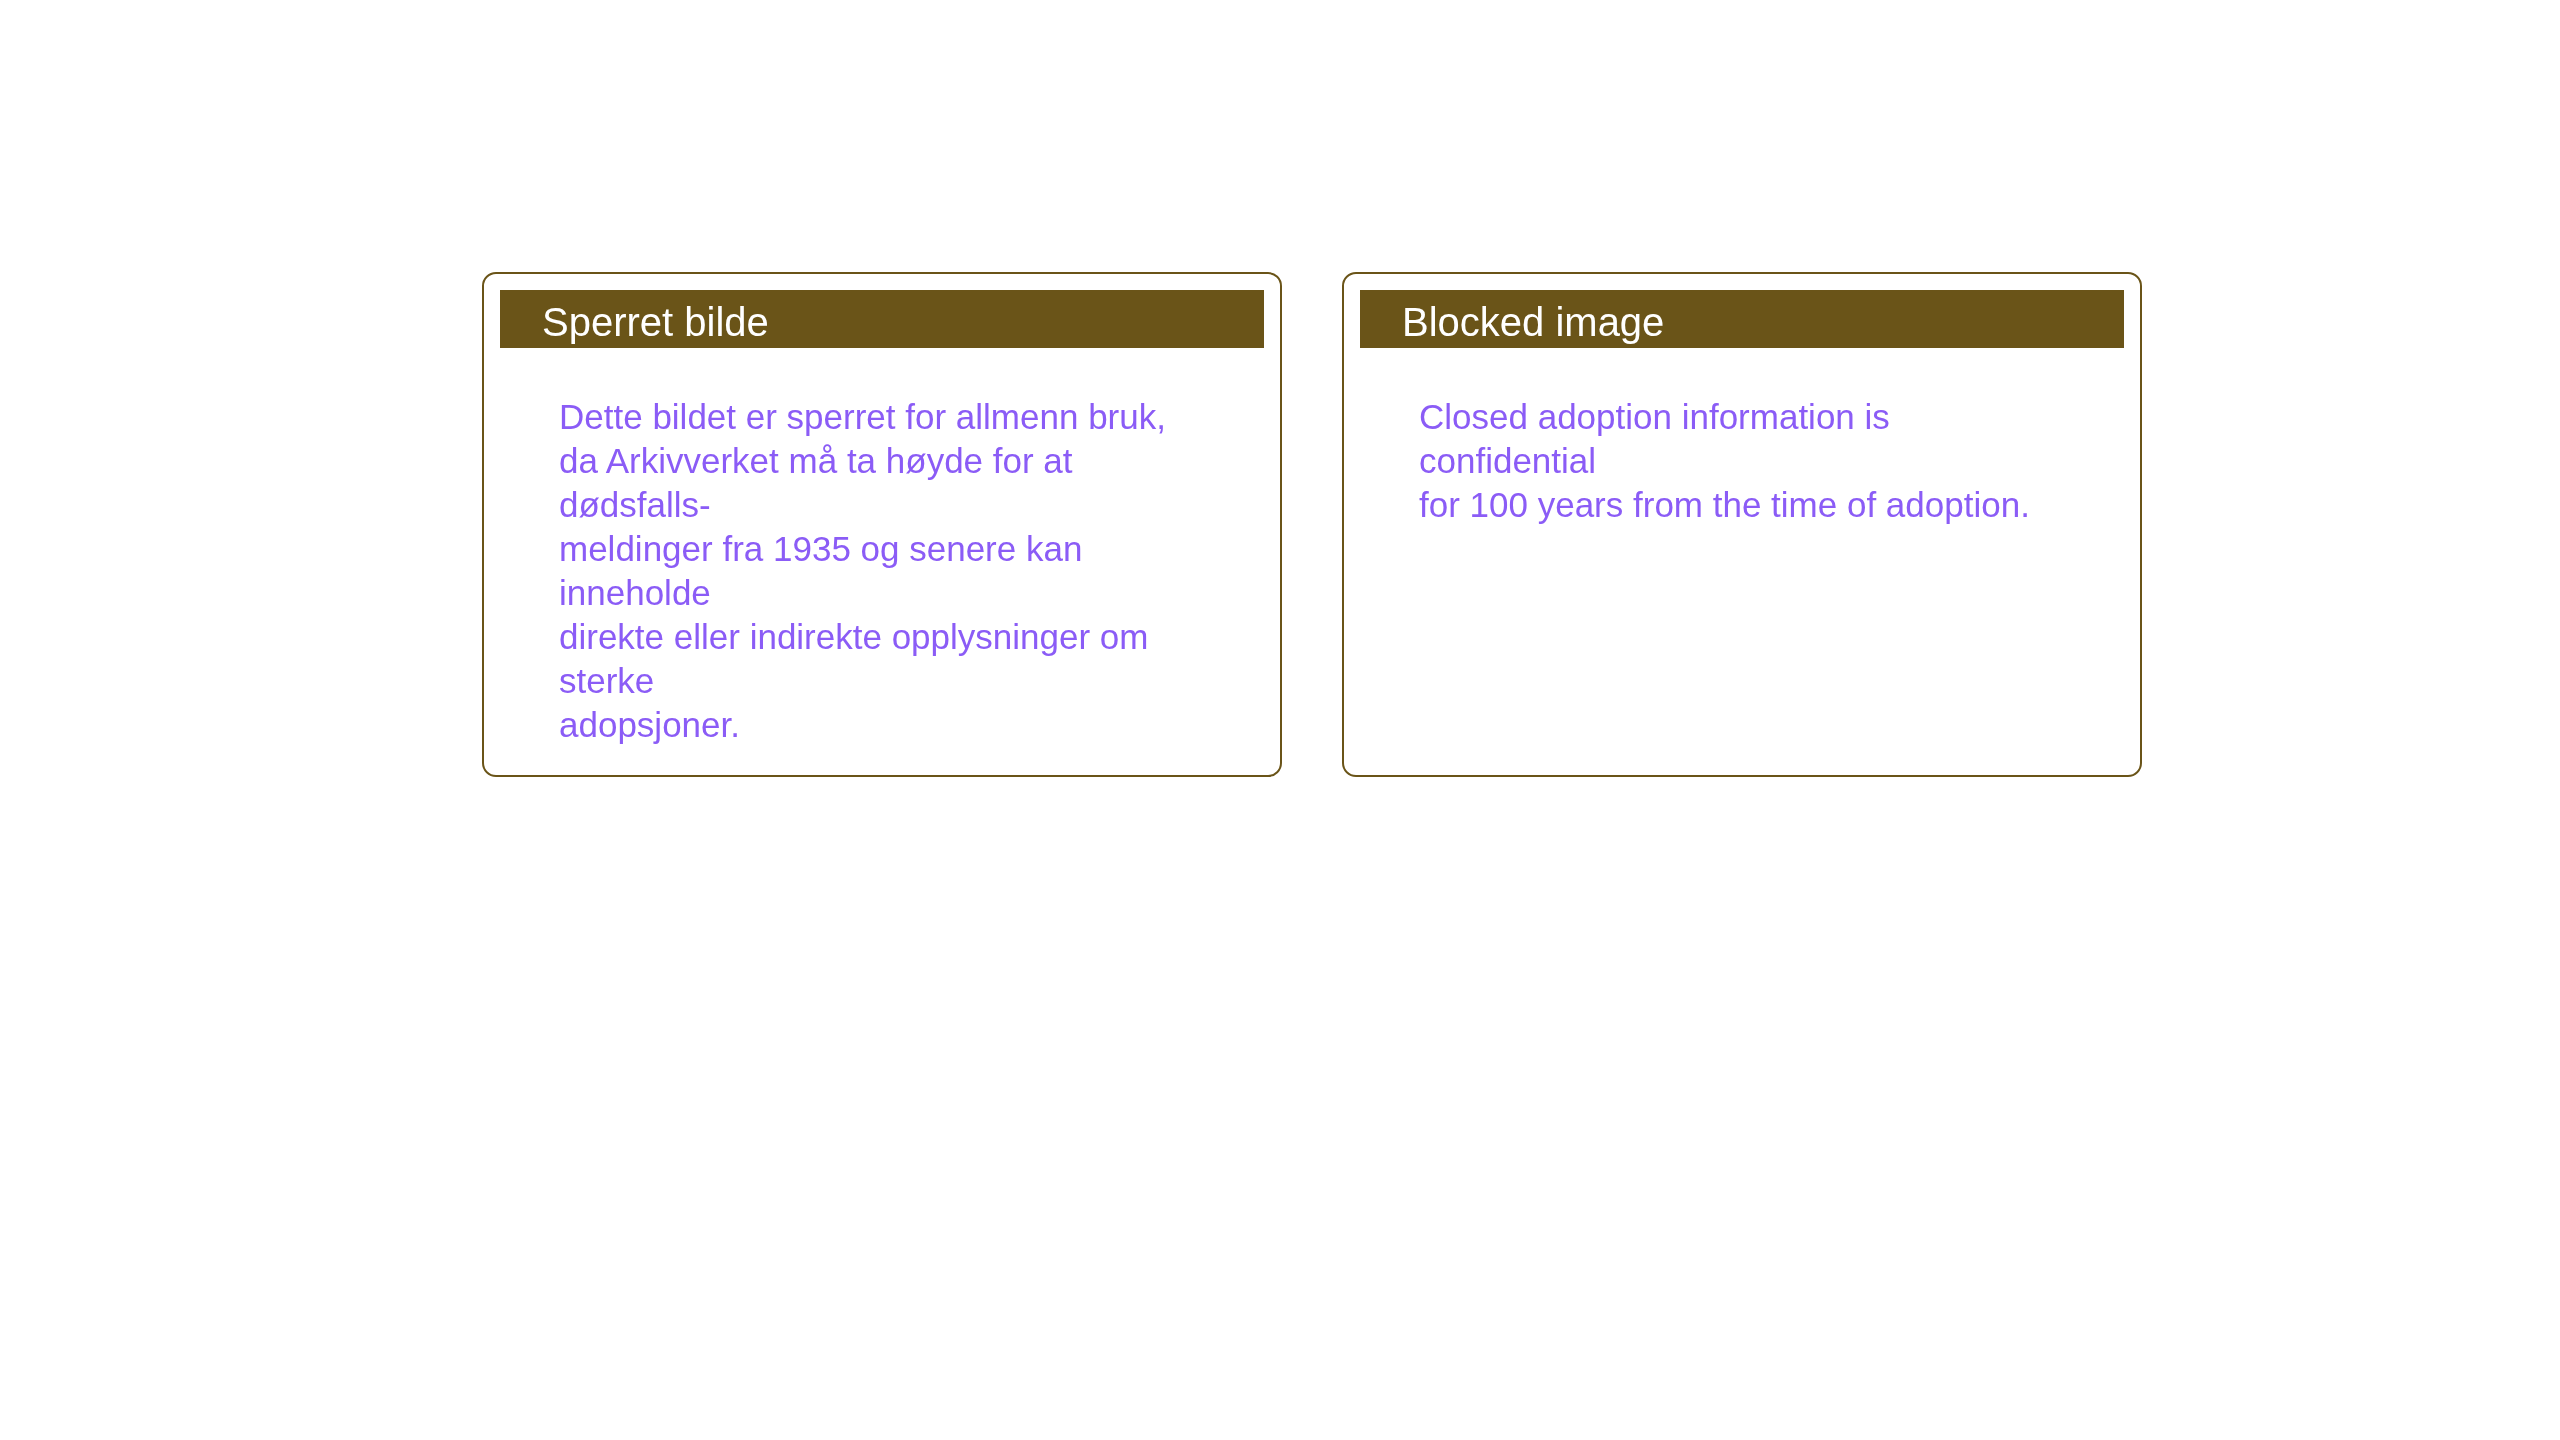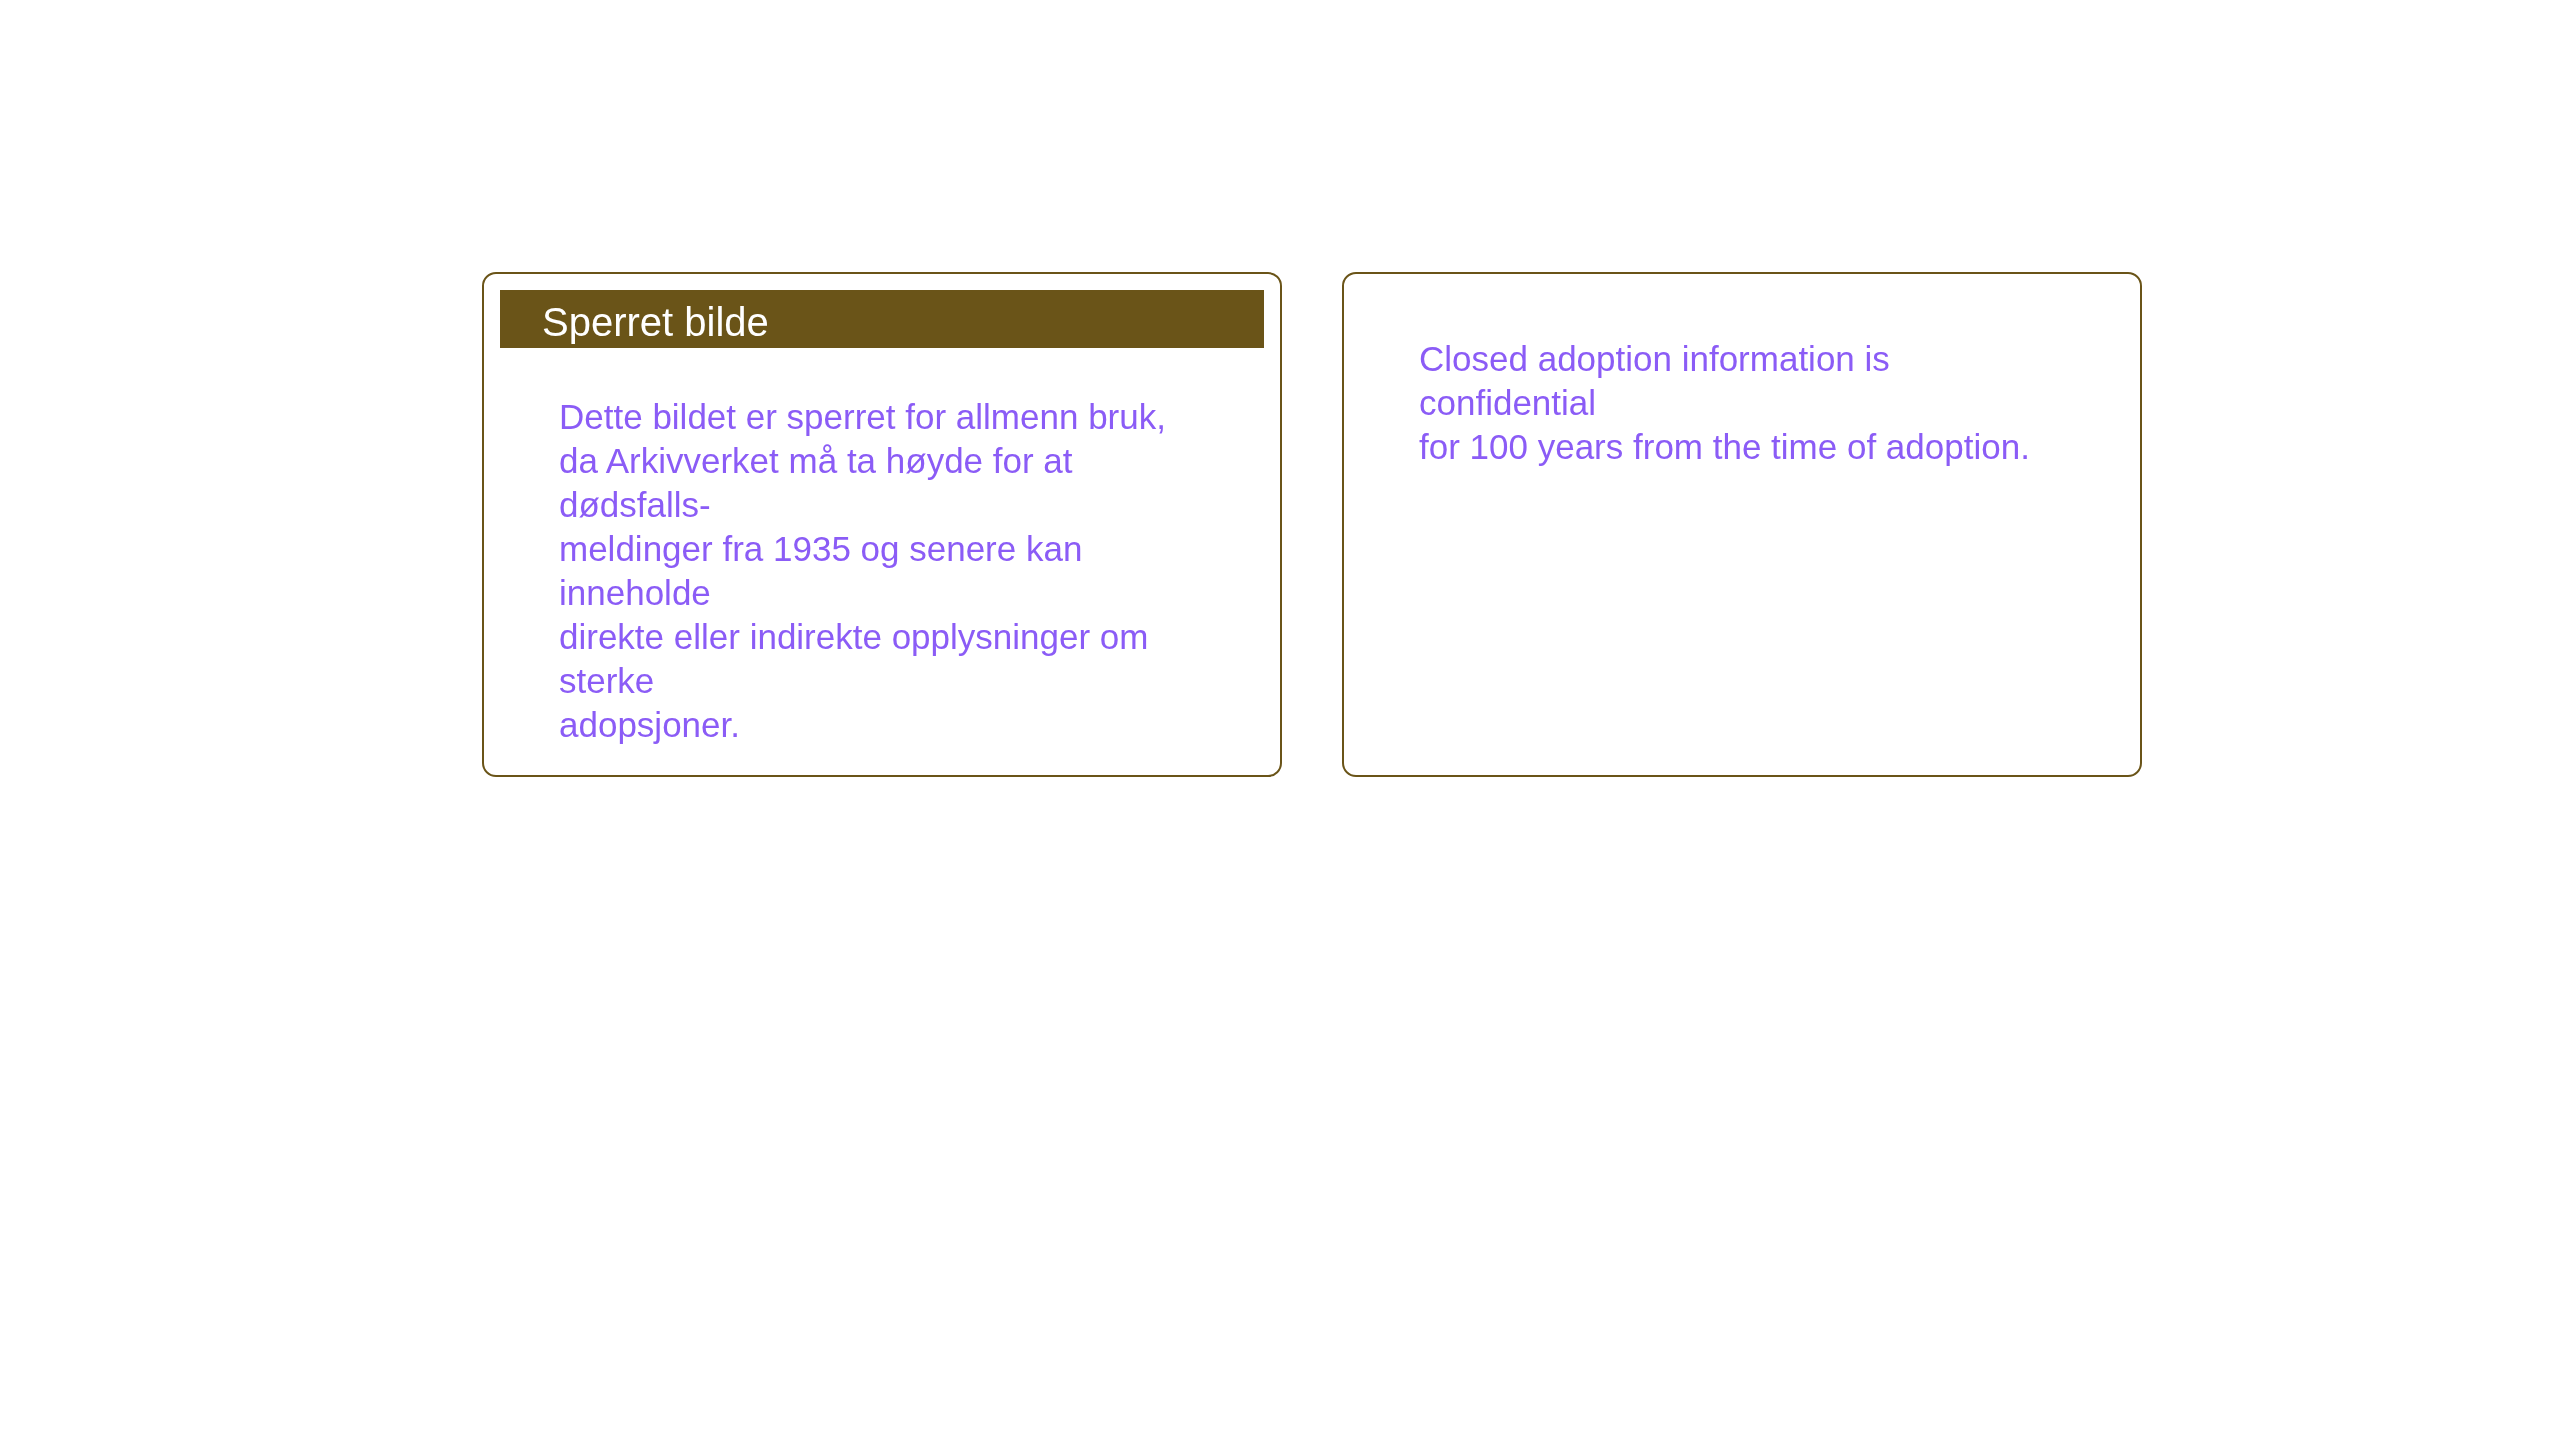--- a/index.html
+++ b/index.html
@@ -76,19 +76,22 @@
     <div class="card-body">
       <p>Dette bildet er sperret for allmenn bruk,
 da Arkivverket må ta høyde for at dødsfalls-
 meldinger fra 1935 og senere kan inneholde
 direkte eller indirekte opplysninger om sterke
 adopsjoner.</p>
     </div>
   </section>
 
   <section class="notice-card card-right">
+    <header class="card-header">
+      <span class="card-title">Blocked image</span>
+    </header>
     <div class="card-body">
       <p>Closed adoption information is confidential
 for 100 years from the time of adoption.</p>
     </div>
   </section>
 
 </div>
 
 </body></html>

